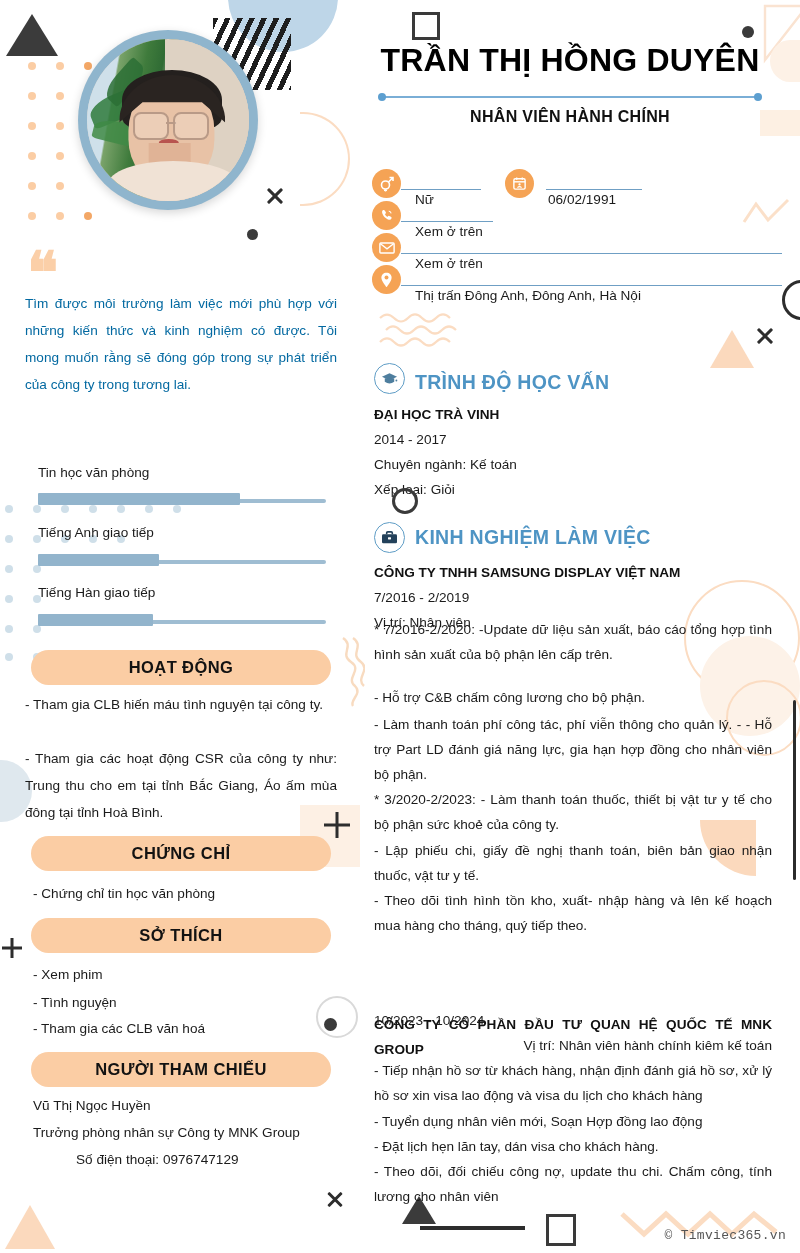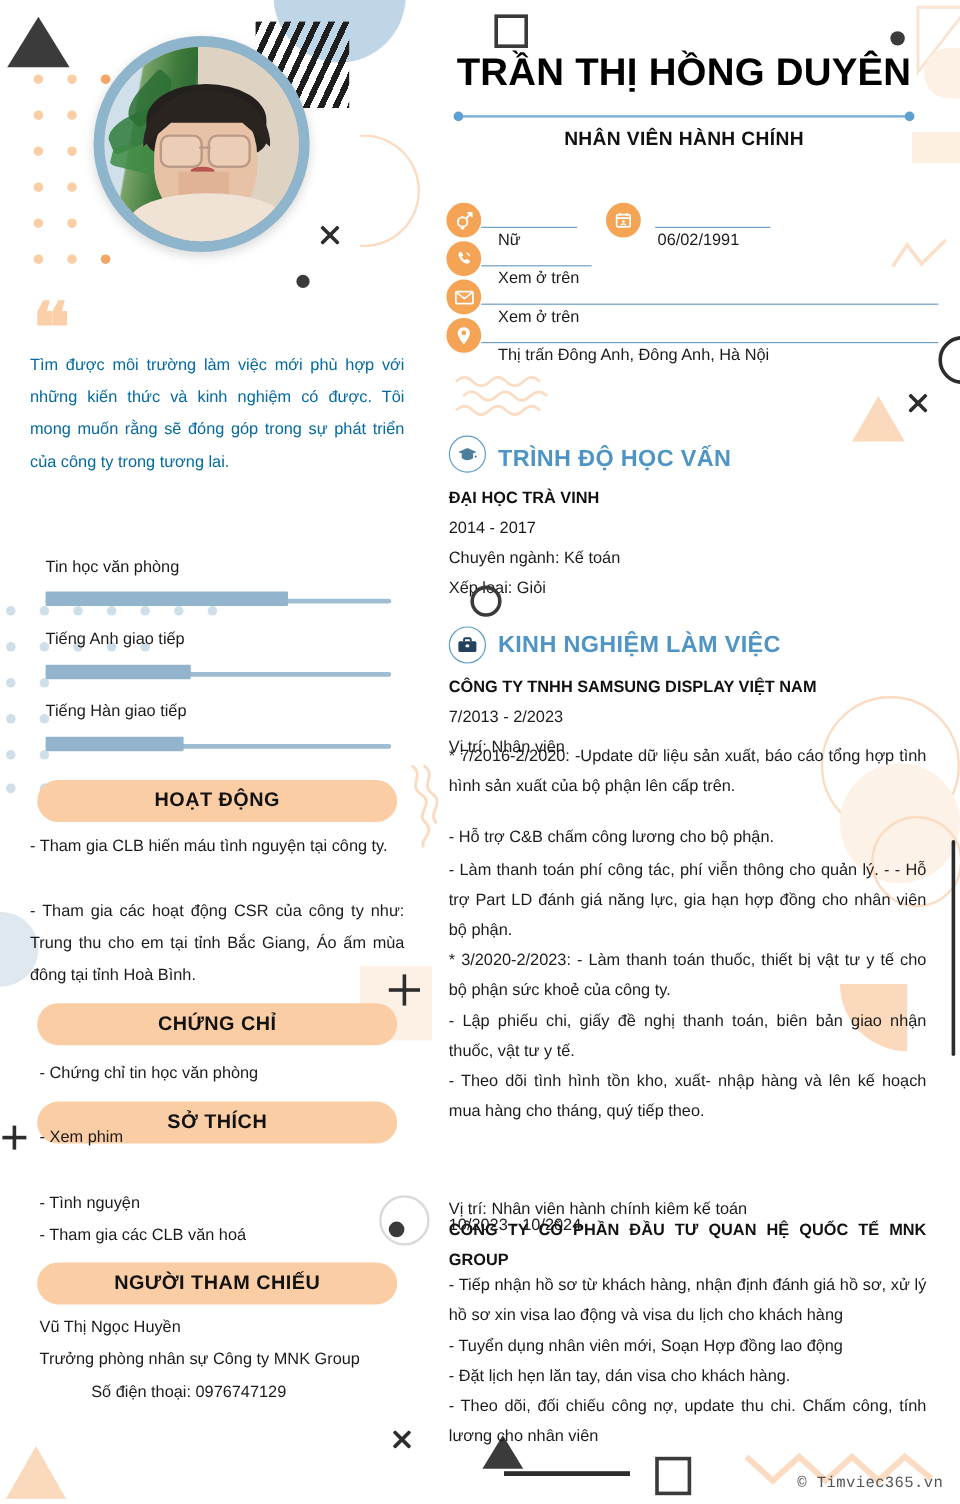--- a/index.html
+++ b/index.html
@@ -247,21 +247,21 @@
     <div class="body-text" style="top:745px;">- Tham gia các hoạt động CSR của công ty như: Trung thu cho em tại tỉnh Bắc Giang, Áo ấm mùa đông tại tỉnh Hoà Bình.</div>
 
     <div class="pill" style="top:836px;">
       <span>CHỨNG CHỈ</span>
     </div>
     <div class="plain-line" style="top:880px;">- Chứng chỉ tin học văn phòng</div>
 
     <div class="pill" style="top:918px;">
       <span>SỞ THÍCH</span>
     </div>
-    <div class="plain-line" style="top:934px;text-align:right;">- Xem phim</div>
+    <div class="plain-line" style="top:961px;text-align:right;">- Xem phim</div>
     <div class="plain-line" style="top:989px;">- Tình nguyện</div>
     <div class="plain-line" style="top:1015px;">- Tham gia các CLB văn hoá</div>
 
     <div class="pill" style="top:1052px;">
       <span>NGƯỜI THAM CHIẾU</span>
     </div>
     <div class="plain-line" style="top:1092px;">Vũ Thị Ngọc Huyền</div>
     <div class="plain-line" style="top:1119px;">Trưởng phòng nhân sự Công ty MNK Group</div>
     <div class="plain-line" style="top:1146px;margin-left:43px;">Số điện thoại: 0976747129</div>
   </div>
@@ -352,32 +352,32 @@
         <svg width="17" height="15" viewBox="0 0 18 16">
             <rect x="1" y="4.6" width="16" height="9.6" rx="1.4" fill="#23415a"></rect>
             <path d="M6 4.6 V3.2 q0 -1.2 1.2 -1.2 h3.6 q1.2 0 1.2 1.2 V4.6" fill="none" stroke="#23415a" stroke-width="1.7"></path>
             <rect x="7.4" y="7.6" width="3.2" height="2.4" rx=".5" fill="#fff"></rect>
           </svg>
       </span>
       <span class="sec-title">KINH NGHIỆM LÀM VIỆC</span>
     </div>
 
     <div class="r-strong" style="top:560px;">CÔNG TY TNHH SAMSUNG DISPLAY VIỆT NAM</div>
-    <div class="r-line" style="top:585px;">7/2013 - 2/2023</div>
+    <div class="r-line" style="top:585px;">7/2016 - 2/2019</div>
     <div class="r-line" style="top:610px;">Vị trí: Nhân viên</div>
     <div class="r-just" style="top:617px;">* 7/2016-2/2020: -Update dữ liệu sản xuất, báo cáo tổng hợp tình hình sản xuất của bộ phận lên cấp trên.</div>
     <div class="r-just" style="top:685px;">- Hỗ trợ C&amp;B chấm công lương cho bộ phận.</div>
     <div class="r-just" style="top:712px;">- Làm thanh toán phí công tác, phí viễn thông cho quản lý. - - Hỗ trợ Part LD đánh giá năng lực, gia hạn hợp đồng cho nhân viên bộ phận.</div>
     <div class="r-just" style="top:787px;">* 3/2020-2/2023: - Làm thanh toán thuốc, thiết bị vật tư y tế cho bộ phận sức khoẻ của công ty.</div>
     <div class="r-just" style="top:888px;">- Theo dõi tình hình tồn kho, xuất- nhập hàng và lên kế hoạch mua hàng cho tháng, quý tiếp theo.</div>
     <div class="r-just" style="top:838px;">- Lập phiếu chi, giấy đề nghị thanh toán, biên bản giao nhận thuốc, vật tư y tế.</div>
 
     <div class="r-strong" style="top:1012px;text-align:justify;">CÔNG TY CỔ PHẦN ĐẦU TƯ QUAN HỆ QUỐC TẾ MNK GROUP</div>
     <div class="r-line" style="top:1008px;">10/2023 - 10/2024</div>
-    <div class="r-line" style="top:995px;">Vị trí: Nhân viên hành chính kiêm kế toán</div>
+    <div class="r-line" style="top:1033px;text-align:right;">Vị trí: Nhân viên hành chính kiêm kế toán</div>
     <div class="r-just" style="top:1109px;">- Tuyển dụng nhân viên mới, Soạn Hợp đồng lao động</div>
     <div class="r-just" style="top:1058px;">- Tiếp nhận hồ sơ từ khách hàng, nhận định đánh giá hồ sơ, xử lý hồ sơ xin visa lao động và visa du lịch cho khách hàng</div>
     <div class="r-just" style="top:1134px;">- Đặt lịch hẹn lăn tay, dán visa cho khách hàng.</div>
     <div class="r-just" style="top:1159px;">- Theo dõi, đối chiếu công nợ, update thu chi. Chấm công, tính lương cho nhân viên</div>
 
     <div class="copyright">© Timviec365.vn</div>
   </div>
 
 </div>
 

